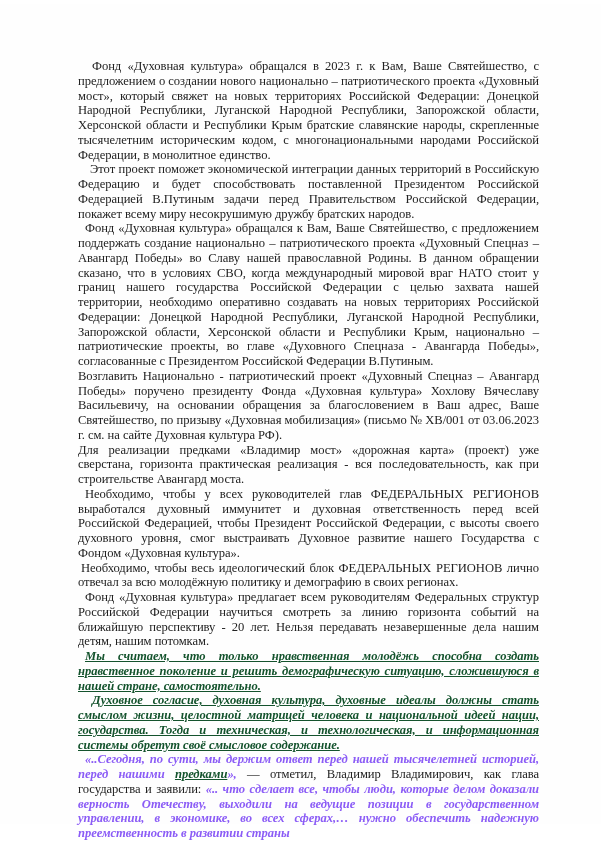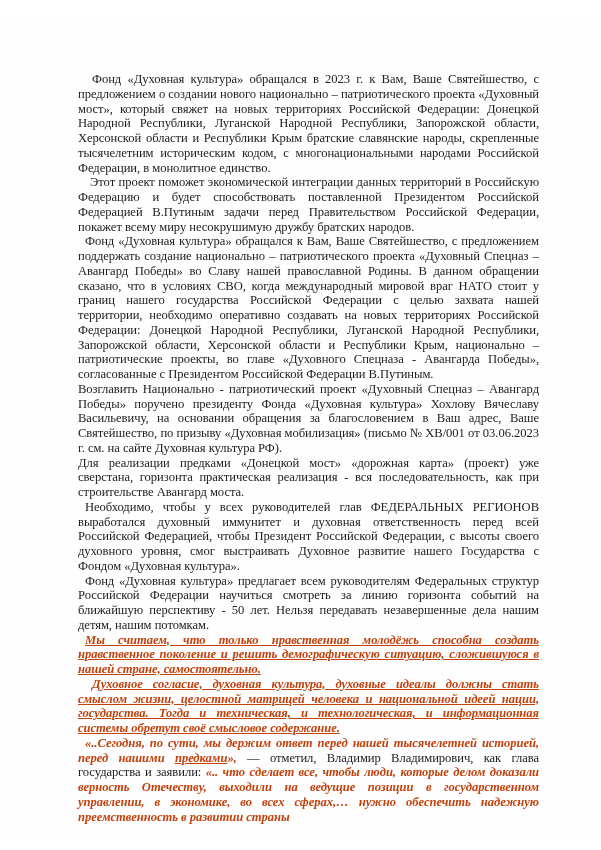--- a/index.html
+++ b/index.html
@@ -1,42 +1,43 @@
 <!DOCTYPE html>
 <html><head>
 <meta charset="utf-8">
 <style>
   html, body { margin: 0; padding: 0; background: #ffffff; }
   body { width: 601px; height: 850px; overflow: hidden; position: relative; }
   .page {
-    position: absolute; left: 0; top: 17px; width: 601px; height: 820px; background: #fefefe;
+    position: absolute; left: 0; top: 4px; width: 601px; height: 820px; background: #fefefe;
   }
   .text {
     position: absolute; left: 78px; top: 55px; width: 461px;
     font-family: "Liberation Serif", "DejaVu Serif", serif;
     font-size: 12.6px; line-height: 14.75px; color: #222;
     text-align: justify; letter-spacing: -0.05px;
   }
   .text p { margin: 0; }
   .ind1 { text-indent: 7px; }
   .ind2 { text-indent: 12px; }
   .ind3 { text-indent: 3px; }
   .ind4 { text-indent: 14px; }
-  .bi { font-weight: bold; font-style: italic; color: #c2410c; }
-  .bu { font-weight: bold; font-style: italic; text-decoration: underline; color: #c2410c; margin-top: 28px; }
+  .bi { font-weight: bold; font-style: italic; color: #8b5cf6; }
+  .bu { font-weight: bold; font-style: italic; text-decoration: underline; color: #14532d; margin-top: 28px; }
 </style>
 </head>
 <body>
 
 <div class="page">
   <div class="text">
     <p class="ind4"><span>Фонд «Духовная культура» обращался в 2023 г. к Вам, Ваше Святейшество, с предложением о создании </span><span class="b">нового национально – патриотического проекта «Духовный мост»</span><span>, который свяжет на новых территориях Российской Федерации: </span><span class="b">Донецкой Народной Республики, Луганской Народной Республики, Запорожской области, Херсонской области и Республики Крым</span><span>  братские славянские народы, скрепленные тысячелетним историческим кодом, с многонациональными народами Российской Федерации, в монолитное единство.</span></p>
     <p class="ind2"><span>Этот проект поможет экономической интеграции данных территорий в Российскую Федерацию и будет способствовать  поставленной Президентом Российской Федерацией В.Путиным  задачи перед Правительством Российской Федерации,  покажет всему миру несокрушимую дружбу братских народов.</span></p>
     <p class="ind1"><span>Фонд «Духовная культура»  обращался к Вам, Ваше Святейшество, с предложением поддержать  создание национально – патриотического  проекта </span><span class="b">«Духовный Спецназ – Авангард Победы» во Славу нашей православной Родины.</span><span>  В данном обращении сказано, что  в условиях </span><span class="b">СВО,</span><span> когда международный мировой враг НАТО стоит у границ нашего государства Российской Федерации с целью захвата нашей территории, необходимо оперативно создавать  на новых территориях Российской Федерации: </span><span class="b">Донецкой Народной Республики, Луганской Народной Республики, Запорожской области, Херсонской области и Республики Крым</span><span>, </span><span class="b">национально – патриотические проекты,</span><span> во главе </span><span class="b">«Духовного Спецназа - Авангарда Победы»,</span><span> согласованные с Президентом Российской Федерации В.Путиным.</span></p>
     <p><span>Возглавить </span><span class="b">Национально - патриотический проект «Духовный Спецназ – Авангард Победы»</span><span> поручено президенту Фонда «Духовная культура» Хохлову Вячеславу Васильевичу, на основании обращения за благословением в Ваш адрес, Ваше Святейшество, по призыву </span><span class="b">«Духовная мобилизация»</span><span> (письмо  № ХВ/001 от 03.06.2023 г. см. на сайте Духовная культура РФ).</span></p>
-    <p><span>Для реализации предками </span><span class="b">«Донецкой мост»</span><span> «дорожная карта» (проект) уже сверстана, горизонта практическая реализация - вся последовательность, как при строительстве </span><span class="b">Авангард моста</span><span>.</span></p>
+    <p><span>Для реализации предками </span><span class="b">«Владимир мост»</span><span> «дорожная карта» (проект) уже сверстана, горизонта практическая реализация - вся последовательность, как при строительстве </span><span class="b">Авангард моста</span><span>.</span></p>
     <p class="ind1"><span>Необходимо, чтобы у всех  руководителей глав ФЕДЕРАЛЬНЫХ РЕГИОНОВ выработался духовный иммунитет и духовная ответственность перед всей Российской Федерацией, чтобы  Президент Российской Федерации, с высоты своего духовного уровня, смог выстраивать </span><span class="b">Духовное развитие нашего Государства</span><span> с </span><span class="b">Фондом «Духовная культура».</span></p>
-    <p class="ind1"><span>Фонд «Духовная культура» предлагает всем руководителям Федеральных структур Российской Федерации научиться смотреть за линию горизонта событий на ближайшую перспективу - 50 лет. Нельзя передавать незавершенные дела нашим детям, нашим потомкам.</span></p>
+    <p class="ind3"><span>Необходимо, чтобы весь идеологический блок ФЕДЕРАЛЬНЫХ РЕГИОНОВ лично отвечал за всю молодёжную политику и демографию в своих регионах.</span></p>
+    <p class="ind1"><span>Фонд «Духовная культура» предлагает всем руководителям Федеральных структур Российской Федерации научиться смотреть за линию горизонта событий на ближайшую перспективу - 20 лет. Нельзя передавать незавершенные дела нашим детям, нашим потомкам.</span></p>
     <p class="ind1"><span class="bu">Мы считаем, что только нравственная молодёжь способна создать нравственное поколение и решить демографическую ситуацию, сложившуюся в нашей стране, самостоятельно.</span></p>
     <p class="ind4"><span class="bu">Духовное согласие, духовная культура, духовные идеалы должны стать смыслом жизни, целостной матрицей человека и национальной идеей нации, государства. Тогда и техническая, и технологическая, и информационная системы обретут своё смысловое содержание.</span></p>
     <p class="ind1"><span class="bi">«..Сегодня, по сути, мы держим ответ перед нашей тысячелетней историей, перед нашими </span><span class="bu">предками</span><span class="bi">»,</span><span> — отметил, Владимир Владимирович, как глава государства и заявили: </span><span class="bi">«.. что сделает все, чтобы люди, которые делом доказали верность Отечеству, выходили на ведущие позиции в государственном управлении, в экономике, во всех сферах,…  нужно обеспечить надежную преемственность в развитии страны</span></p>
   </div>
 </div>
 
 </body></html>

